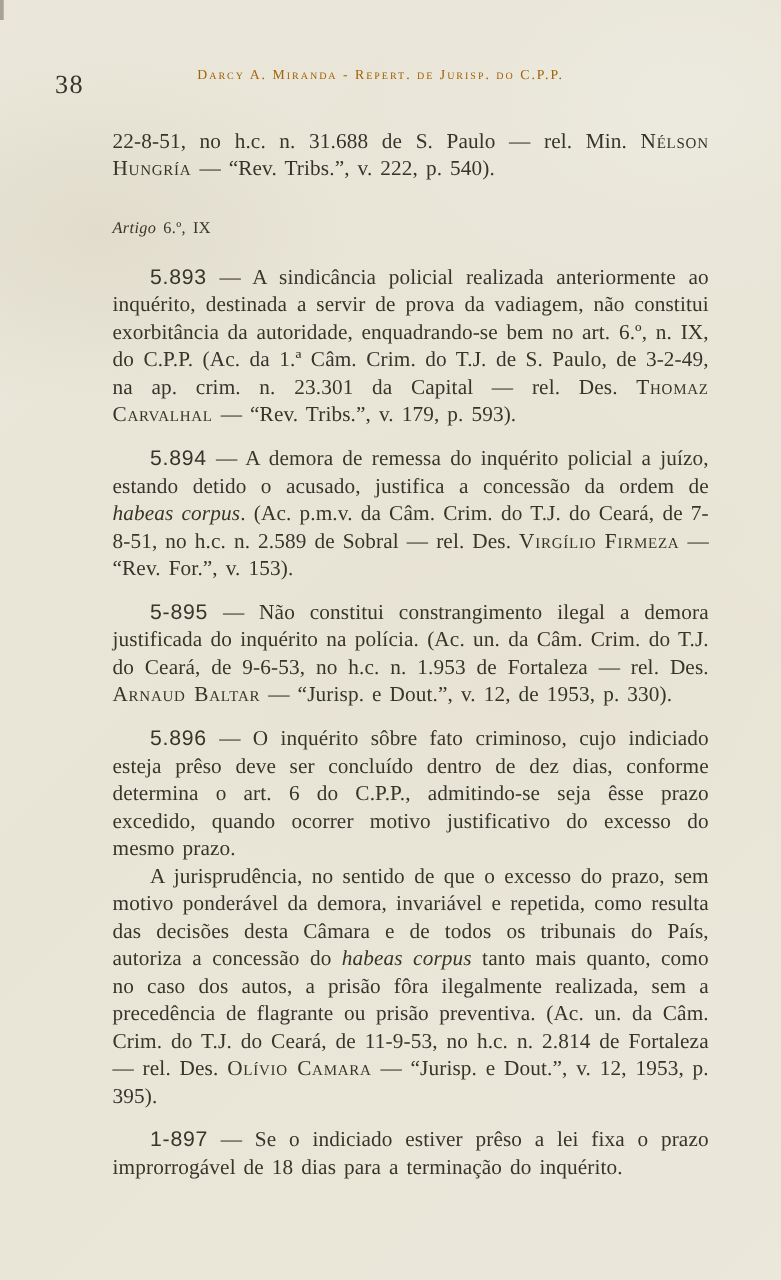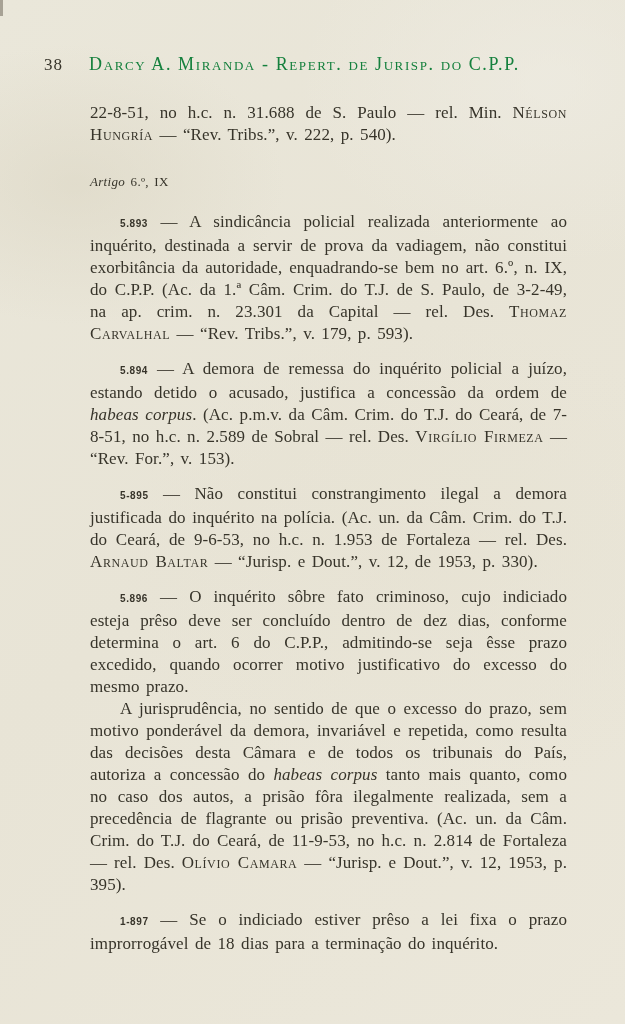--- a/index.html
+++ b/index.html
@@ -35,30 +35,30 @@
     padding: 54px 58px 0 42px;
   }
   .running-head {
     position: relative;
     height: 22px;
     margin-bottom: 26px;
   }
   .page-num {
     position: absolute;
     left: 2px; top: 1px;
-    font-size: 17px;
+    font-size: 21px;
     letter-spacing: 1px;
   }
   .head-title {
     display: block;
     text-align: center;
     font-variant: small-caps;
     letter-spacing: 1.6px;
-    font-size: 18px;
-    color: #15803d;
+    font-size: 11px;
+    color: #a16207;
   }
   .content {
     font-size: 17px;
     line-height: 22px;
     text-align: justify;
     word-spacing: 2px;
     letter-spacing: 0.1px;
     hyphens: auto;
     margin-left: 48px;
   }
@@ -69,23 +69,23 @@
   h2.heading {
     margin: 24px 0 17px 0;
     font-size: 13px;
     font-weight: normal;
     line-height: 24px;
     letter-spacing: 0.3px;
   }
   .seg-normal { }
   .seg-italic { font-style: italic; }
   .seg-bold {
-    font-weight: bold;
+    font-weight: normal;
     font-family: "Liberation Sans", "DejaVu Sans", sans-serif;
-    font-size: 10px;
+    font-size: 17px;
     letter-spacing: 0.6px;
   }
   .seg-smallcaps {
     font-variant: small-caps;
     letter-spacing: 0.6px;
   }
 </style>
 </head>
 <body>
 

